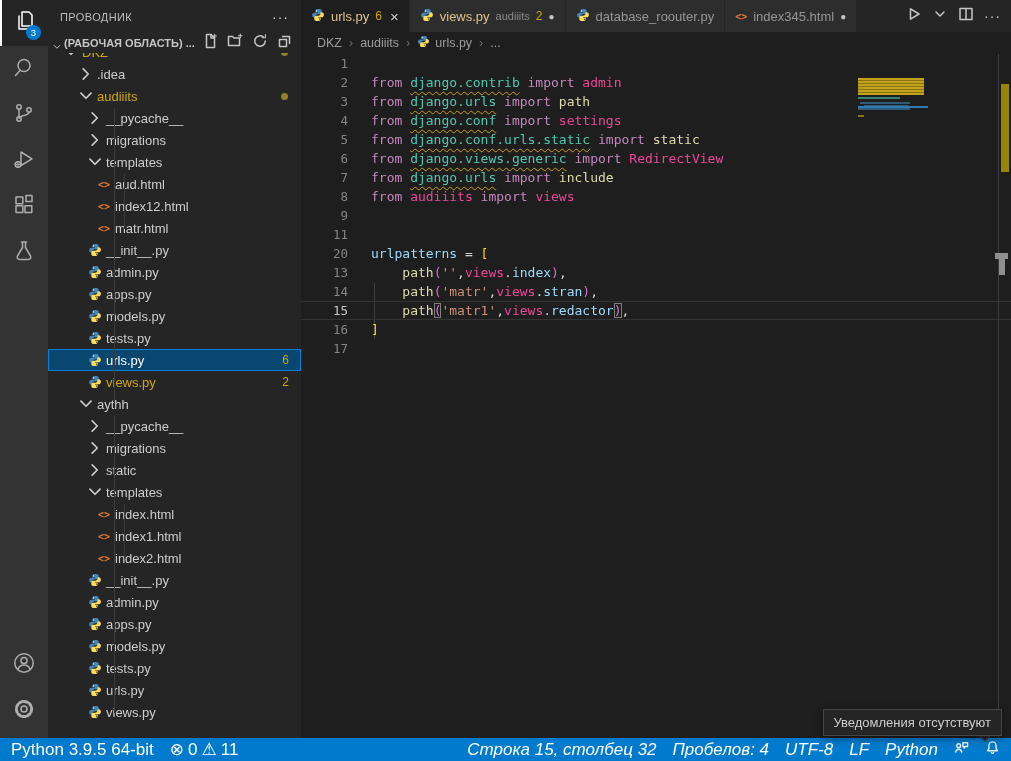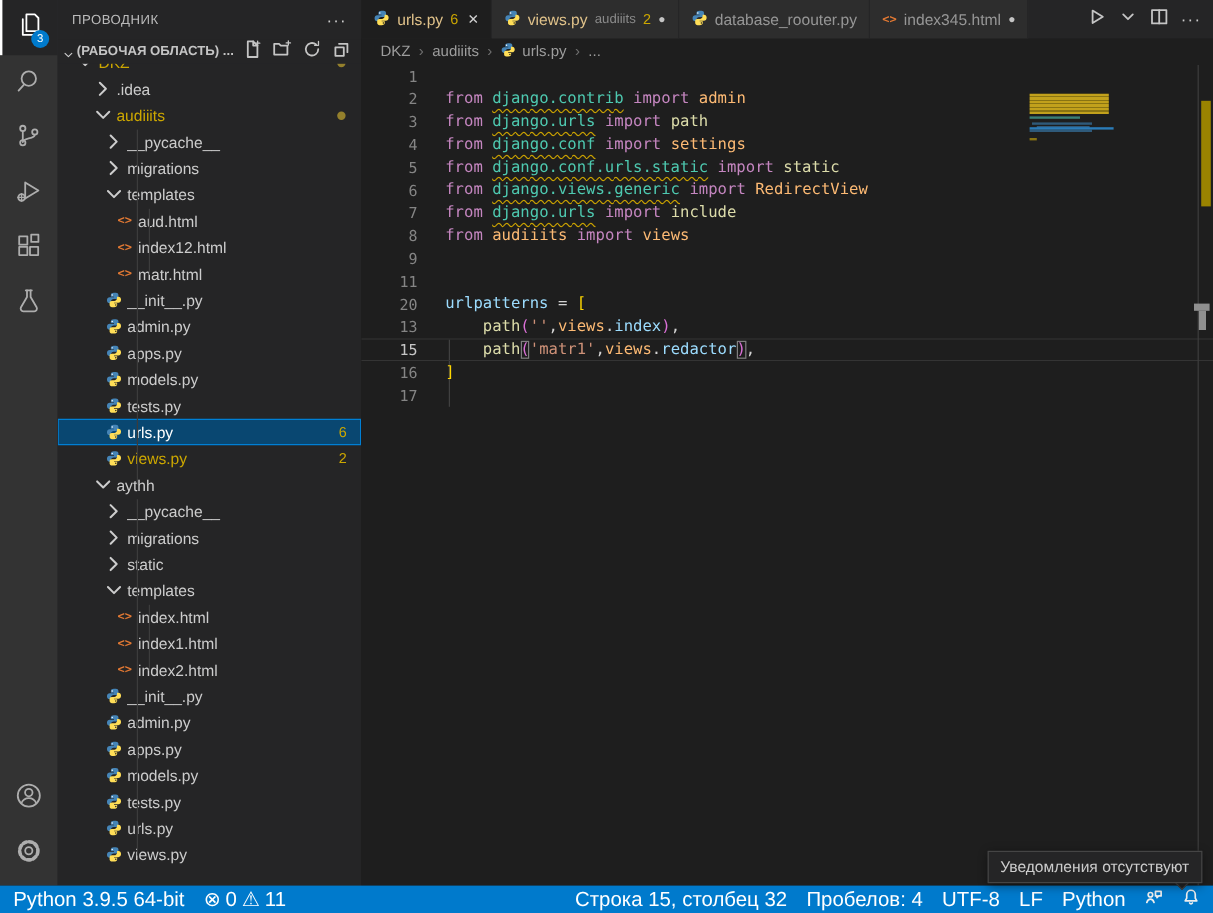--- a/index.html
+++ b/index.html
@@ -65,40 +65,40 @@
   .bc-sep { color:#6f6f6f; }
   .bc-item { display:flex; align-items:center; gap:5px; cursor:pointer; }
   .bc-item svg { width:13px; height:13px; }
 
   #code-region { position:relative; height:684px; overflow:hidden; }
   .code-line { position:relative; height:19px; line-height:19px; padding-left:70px; font-size:13px;
                font-family:"DejaVu Sans Mono",monospace; white-space:pre; color:#d4d4d4; }
   .code-line .ln { position:absolute; left:0; top:0; width:47px; text-align:right; color:#858585; font-size:12.5px; }
   .code-line.cur { box-shadow: inset 0 1px 0 #343434, inset 0 -1px 0 #343434; }
   .code-line.cur .ln { color:#c6c6c6; }
-  .tk-kw { color:#c586c0; } .tk-mod { color:#fdba74; }
+  .tk-kw { color:#c586c0; } .tk-mod { color:#ec4899; }
   .tk-modsq { color:#4ec9b0; text-decoration:underline wavy #c8a000 1px; text-underline-offset:4px; }
   .tk-fn { color:#dcdcaa; } .tk-var { color:#9cdcfe; } .tk-str { color:#ce9178; }
   .tk-pln { color:#d4d4d4; } .tk-b1 { color:#ffd700; } .tk-b2 { color:#da70d6; }
   .tk-b2m { color:#da70d6; outline:1px solid #7f7f7f; outline-offset:-1px; }
   #code-indent-guide { position:absolute; left:73px; top:229px; width:1px; height:56px; background:#404040; }
 
   
   #minimap { position:absolute; right:83px; top:23px; width:70px; height:90px; }
   #scroll-track { position:absolute; right:0; top:0; width:13px; height:684px; border-left:1px solid #3e3e3e; }
   #ruler-warn { position:absolute; right:2px; top:30px; width:8px; height:88px; background:#9a8300; }
   .t-glyph-bar { position:absolute; right:3px; top:199px; width:13px; height:6px; background:#8f8f8f; }
   .t-glyph-stem { position:absolute; right:6px; top:205px; width:6px; height:16px; background:#8f8f8f; }
 
   
   #status-bar { position:absolute; left:0; top:738px; width:1011px; height:23px; background:#007acc;
                 display:flex; align-items:center; color:#ffffff; font-size:17px; z-index:6; }
   .sb-item { display:flex; align-items:center; gap:4px; padding:0 7px; height:100%; cursor:pointer; white-space:nowrap; }
   #sb-left { display:flex; align-items:center; padding-left:4px; gap:2px; }
-  #sb-right { margin-left:auto; display:flex; align-items:center; padding-right:4px; gap:2px; }
+  #sb-right { margin-left:auto; display:flex; align-items:center; padding-right:4px; gap:2px;font-style:italic; }
   #sb-right svg { width:15px; height:15px; }
 
   
   #notif-tooltip { position:absolute; right:9px; bottom:25px; background:#252526; border:1px solid #454545;
                    color:#cccccc; font-size:13px; padding:5px 10px; z-index:10; box-shadow:0 2px 8px rgba(0,0,0,.45); }
   #notif-notch { position:absolute; right:22px; bottom:21px; width:8px; height:8px; background:#252526;
                  border-right:1px solid #454545; border-bottom:1px solid #454545; transform:rotate(45deg); z-index:9; }
 </style>
 </head>
 <body>
@@ -555,20 +555,21 @@
       <div class="code-line mono"><span class="ln">3</span><span class="tk-kw">from </span><span class="tk-modsq">django.urls</span><span class="tk-pln"> </span><span class="tk-kw">import </span><span class="tk-fn">path</span></div>
       <div class="code-line mono"><span class="ln">4</span><span class="tk-kw">from </span><span class="tk-modsq">django.conf</span><span class="tk-pln"> </span><span class="tk-kw">import </span><span class="tk-mod">settings</span></div>
       <div class="code-line mono"><span class="ln">5</span><span class="tk-kw">from </span><span class="tk-modsq">django.conf.urls.static</span><span class="tk-pln"> </span><span class="tk-kw">import </span><span class="tk-fn">static</span></div>
       <div class="code-line mono"><span class="ln">6</span><span class="tk-kw">from </span><span class="tk-modsq">django.views.generic</span><span class="tk-pln"> </span><span class="tk-kw">import </span><span class="tk-mod">RedirectView</span></div>
       <div class="code-line mono"><span class="ln">7</span><span class="tk-kw">from </span><span class="tk-modsq">django.urls</span><span class="tk-pln"> </span><span class="tk-kw">import </span><span class="tk-fn">include</span></div>
       <div class="code-line mono"><span class="ln">8</span><span class="tk-kw">from </span><span class="tk-mod">audiiits</span><span class="tk-pln"> </span><span class="tk-kw">import </span><span class="tk-mod">views</span></div>
       <div class="code-line mono"><span class="ln">9</span></div>
       <div class="code-line mono"><span class="ln">11</span></div>
       <div class="code-line mono"><span class="ln">20</span><span class="tk-var">urlpatterns</span><span class="tk-pln"> = </span><span class="tk-b1">[</span></div>
       <div class="code-line mono"><span class="ln">13</span><span class="tk-pln">    </span><span class="tk-fn">path</span><span class="tk-b2">(</span><span class="tk-str">''</span><span class="tk-pln">,</span><span class="tk-mod">views</span><span class="tk-pln">.</span><span class="tk-var">index</span><span class="tk-b2">)</span><span class="tk-pln">,</span></div>
+      <div class="code-line mono"><span class="ln">14</span><span class="tk-pln">    </span><span class="tk-fn">path</span><span class="tk-b2">(</span><span class="tk-str">'matr'</span><span class="tk-pln">,</span><span class="tk-mod">views</span><span class="tk-pln">.</span><span class="tk-var">stran</span><span class="tk-b2">)</span><span class="tk-pln">,</span></div>
       <div class="code-line mono cur"><span class="ln">15</span><span class="tk-pln">    </span><span class="tk-fn">path</span><span class="tk-b2m">(</span><span class="tk-str">'matr1'</span><span class="tk-pln">,</span><span class="tk-mod">views</span><span class="tk-pln">.</span><span class="tk-var">redactor</span><span class="tk-b2m">)</span><span class="tk-pln">,</span></div>
       <div class="code-line mono"><span class="ln">16</span><span class="tk-b1">]</span></div>
       <div class="code-line mono"><span class="ln">17</span></div>
       <div id="minimap">
         <div style="position: absolute; left: 0px; top: 1px; width: 66px; height: 17px; background: repeating-linear-gradient(rgb(194, 161, 28) 0px, rgb(194, 161, 28) 2px, rgb(138, 116, 18) 2px, rgb(138, 116, 18) 3px);"></div>
         <div style="position: absolute; left: 0px; top: 20px; width: 42px; height: 2px; background: rgb(59, 128, 118);"></div>
         <div style="position: absolute; left: 2px; top: 25px; width: 50px; height: 2px; background: rgb(47, 90, 122);"></div>
         <div style="position: absolute; left: 6px; top: 28px; width: 44px; height: 2px; background: rgb(47, 90, 122);"></div>
         <div style="position: absolute; left: 0px; top: 31px; width: 52px; height: 2px; background: rgb(47, 90, 122);"></div>
         <div style="position: absolute; left: 0px; top: 29px; width: 70px; height: 2px; background: rgb(43, 124, 184);"></div>

